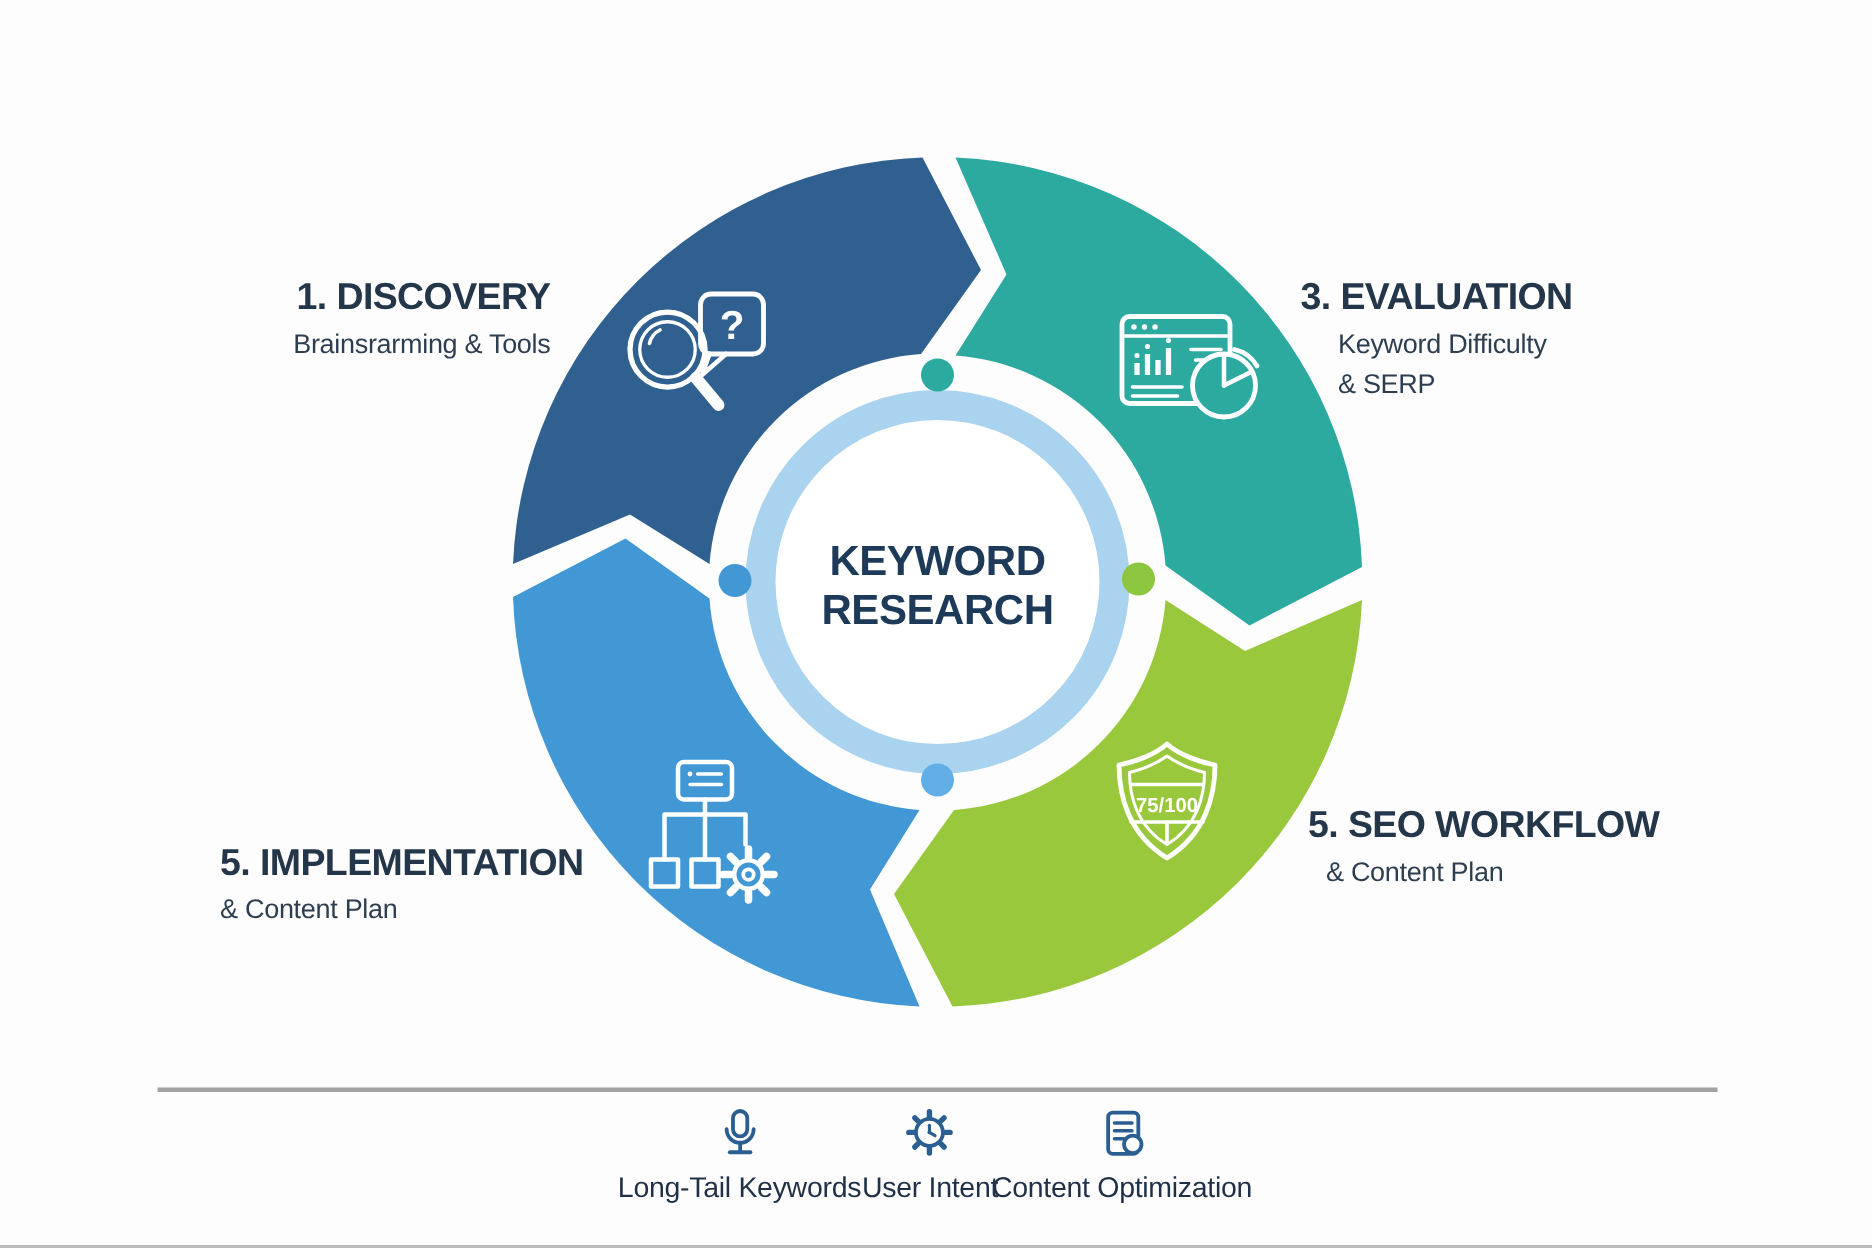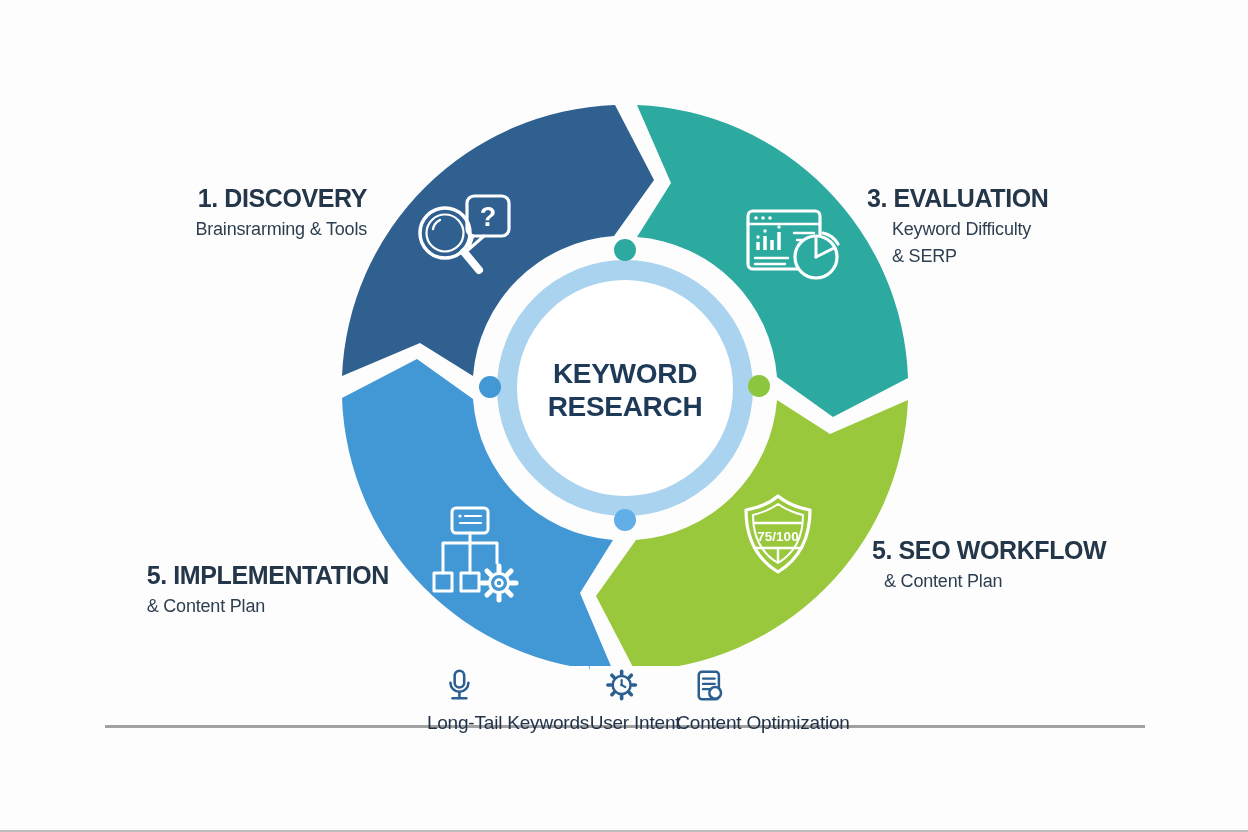--- a/index.html
+++ b/index.html
@@ -30,22 +30,22 @@
     position:absolute; left:625px; top:390px; transform:translate(-50%,-50%);
     text-align:center; font-weight:bold; font-size:28px; line-height:33px;
     color:#1d3a58; letter-spacing:-0.3px; white-space:nowrap;
   }
 
   .footer-line {
     position:absolute; left:105px; top:725px; width:1040px; height:3px;
     background:#a2a2a2;
   }
   .footer-item {
-    position:absolute; top:666px; transform:translateX(-50%);
-    display:flex; flex-direction:column; margin-left:15px;
+    position:absolute; top:736px; transform:translateX(-50%);
+    display:flex; flex-direction:column; align-items:center;
   }
   .footer-item .iconwrap { background:#fdfdfd; padding:2px 14px; line-height:0; }
   .footer-item .cap {
     font-size:19px; color:#1f3047; margin-top:6px; white-space:nowrap;
     letter-spacing:-0.2px;
   }
   #footer-item-0 { left:493px; }
   #footer-item-1 { left:620px; }
   #footer-item-2 { left:748px; }
   .footer-icon { stroke:#2b5f92; fill:none; stroke-linecap:round; stroke-linejoin:round; }

